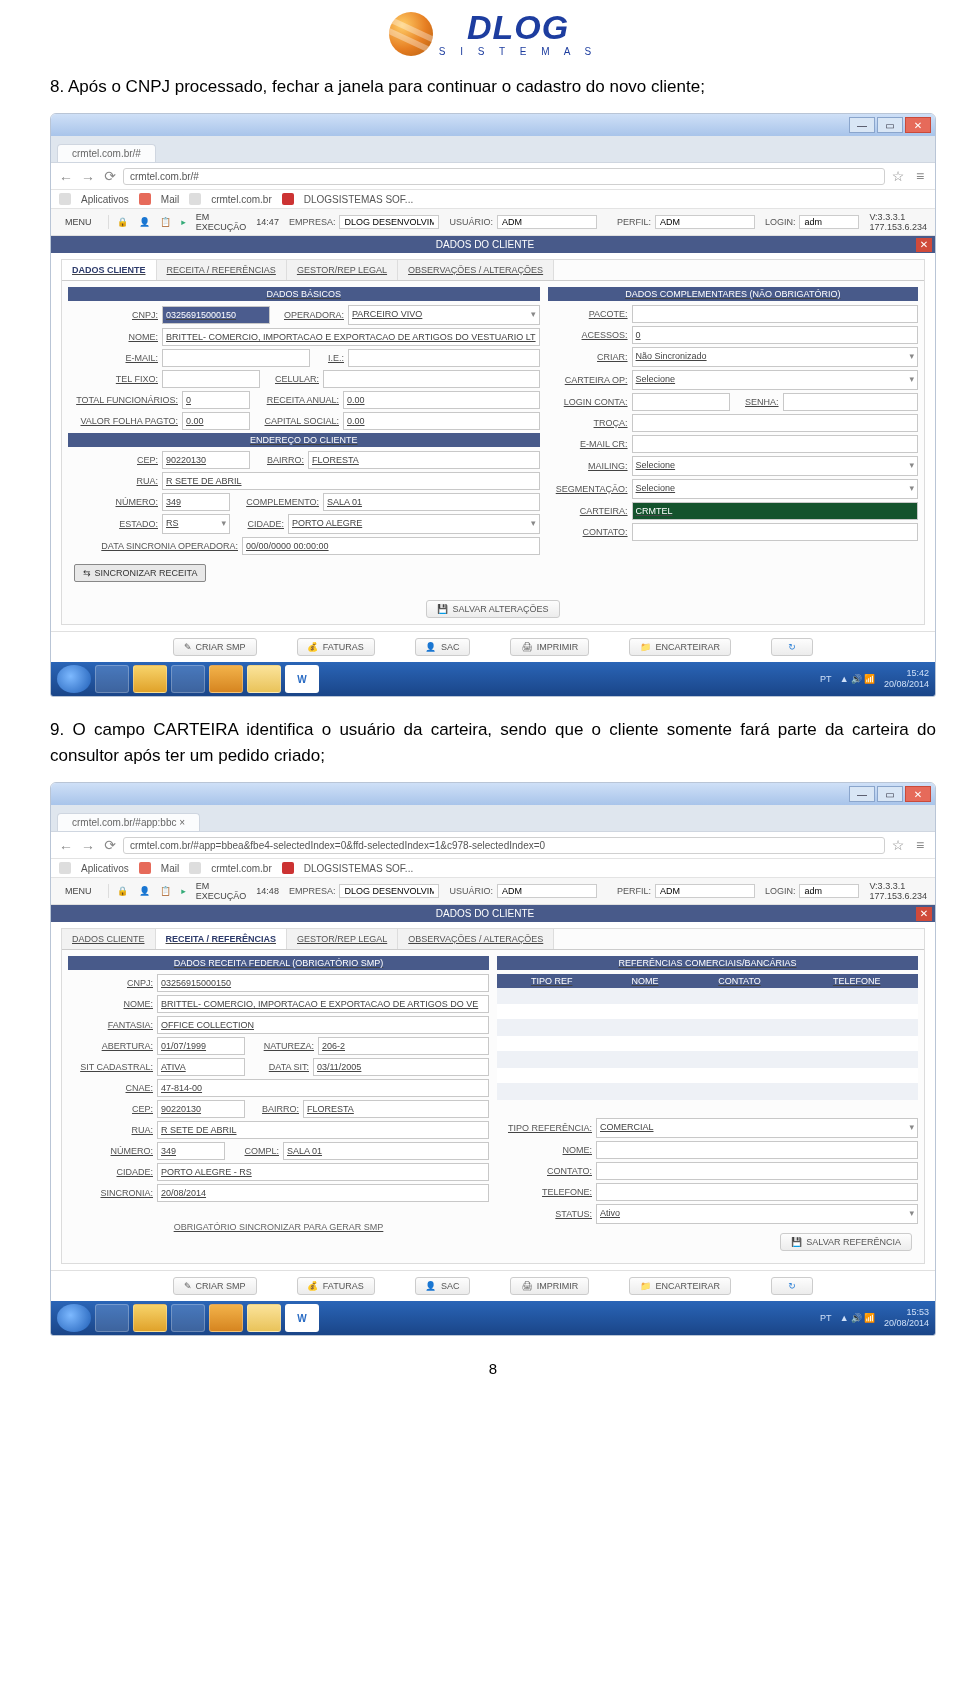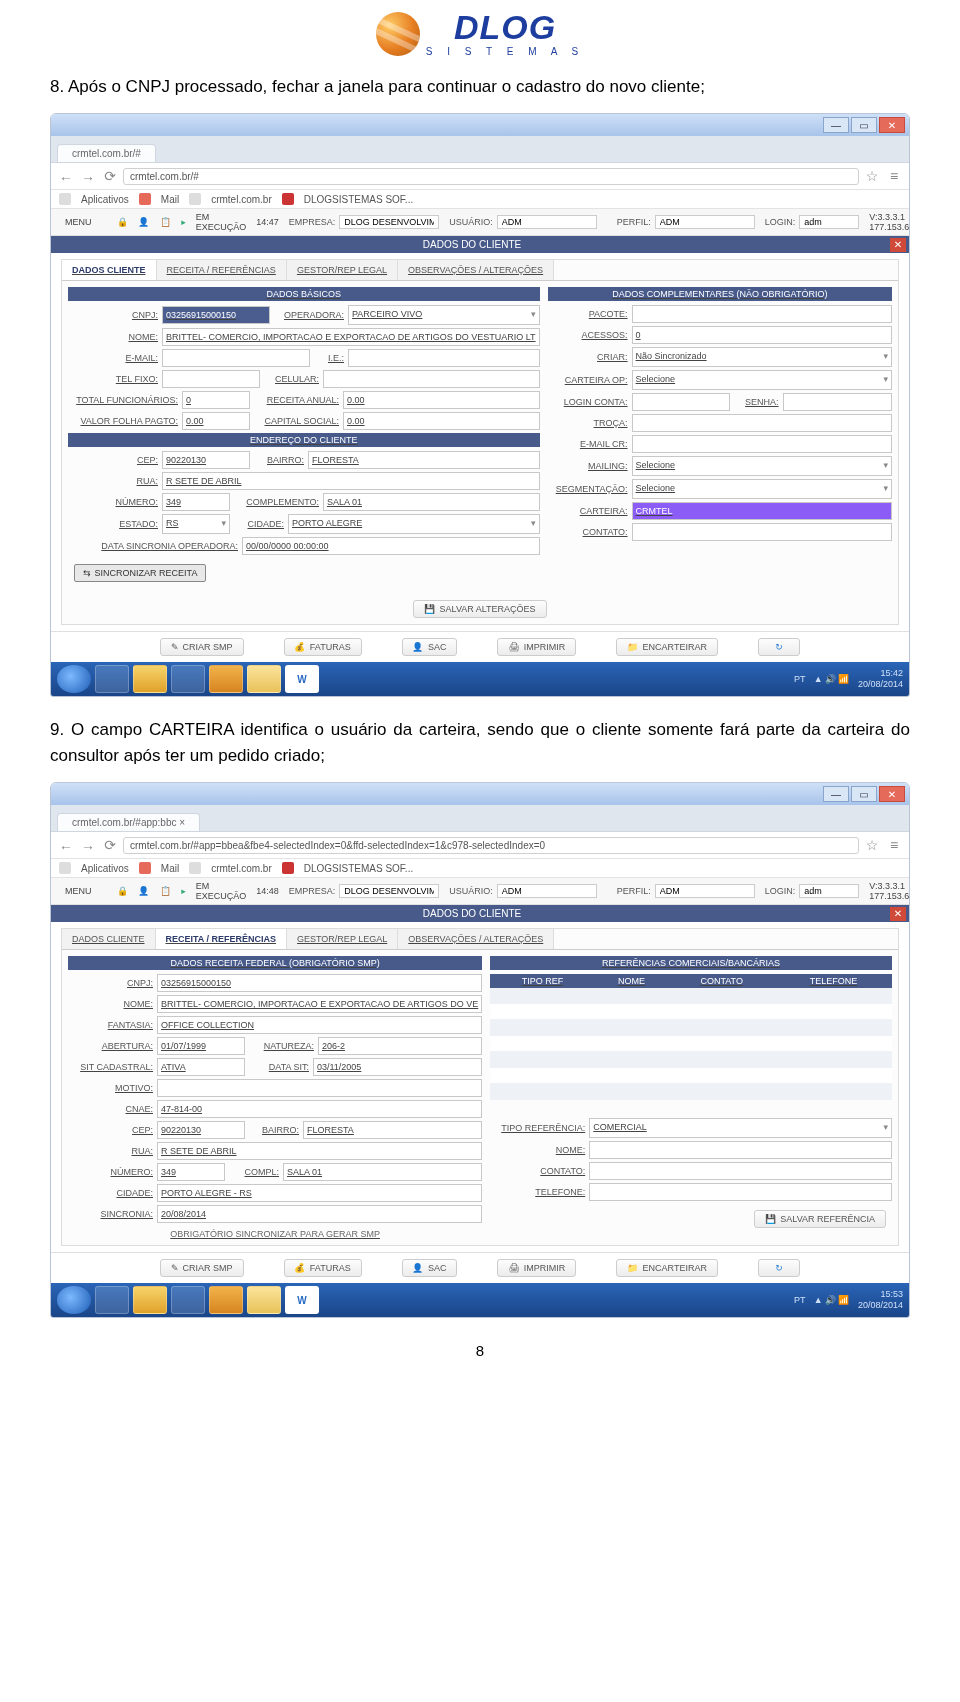--- a/index.html
+++ b/index.html
@@ -3,21 +3,21 @@
 <meta charset="utf-8">
 <style>
   body {
     margin: 0;
     font-family: Arial, sans-serif;
     background: #fff;
     color: #000;
     width: 960px;
   }
   .page {
-    padding: 10px 50px 30px 50px;
+    padding: 10px 24px 30px 50px;
   }
   .logo-wrap {
     text-align: center;
     margin-bottom: 10px;
   }
   .logo {
     display: inline-flex;
     align-items: center;
     gap: 6px;
   }
@@ -560,21 +560,21 @@
             <div class="frow">
                 <span class="flabel" style="width:80px">MAILING:</span>
                 <div class="fselect gray" style="flex:1">Selecione</div>
               </div>
             <div class="frow">
                 <span class="flabel" style="width:80px">SEGMENTAÇÃO:</span>
                 <div class="fselect" style="flex:1">Selecione</div>
               </div>
             <div class="frow">
                 <span class="flabel" style="width:80px">CARTEIRA:</span>
-                <div class="finput" style="background:#8b5cf6;color:#fff">CRMTEL</div>
+                <div class="finput" style="background:#14532d;color:#fff">CRMTEL</div>
               </div>
             <div class="frow">
                 <span class="flabel" style="width:80px">CONTATO:</span>
                 <div class="finput"></div>
               </div>
           </div>
         </div>
         <div class="btn-bar">
           <div class="btn">
               <span>💾</span>
@@ -717,24 +717,20 @@
                 <span class="flabel" style="width:65px">NATUREZA:</span>
                 <div class="finput">206-2</div>
               </div>
             <div class="frow">
                 <span class="flabel" style="width:85px">SIT CADASTRAL:</span>
                 <div class="finput" style="flex:0 0 80px">ATIVA</div>
                 <span class="flabel" style="width:60px">DATA SIT:</span>
                 <div class="finput">03/11/2005</div>
               </div>
             <div class="frow">
-                <span class="flabel" style="width:85px">MOTIVO:</span>
-                <div class="finput"></div>
-              </div>
-            <div class="frow">
                 <span class="flabel" style="width:85px">CNAE:</span>
                 <div class="finput">47-814-00</div>
               </div>
             <div class="frow">
                 <span class="flabel" style="width:85px">CEP:</span>
                 <div class="finput" style="flex:0 0 80px">90220130</div>
                 <span class="flabel" style="width:50px">BAIRRO:</span>
                 <div class="finput">FLORESTA</div>
               </div>
             <div class="frow">
@@ -748,21 +744,21 @@
                 <div class="finput">SALA 01</div>
               </div>
             <div class="frow">
                 <span class="flabel" style="width:85px">CIDADE:</span>
                 <div class="finput">PORTO ALEGRE - RS</div>
               </div>
             <div class="frow">
                 <span class="flabel" style="width:85px">SINCRONIA:</span>
                 <div class="finput">20/08/2014</div>
               </div>
-            <div style="text-align:center;font-size:9px;color:#666;margin-top:6px">OBRIGATÓRIO SINCRONIZAR PARA GERAR SMP</div>
+            <div style="text-align:center;font-size:9px;color:#666;margin-top:20px">OBRIGATÓRIO SINCRONIZAR PARA GERAR SMP</div>
           </div>
           <div class="col">
             <div class="sect-hdr">REFERÊNCIAS COMERCIAIS/BANCÁRIAS</div>
             <table class="tbl">
               <tbody>
                   <tr>
                 <th>TIPO REF</th>
                 <th>NOME</th>
                 <th>CONTATO</th>
                 <th>TELEFONE</th>
@@ -820,20 +816,24 @@
                 <span class="flabel" style="width:95px">NOME:</span>
                 <div class="finput"></div>
               </div>
             <div class="frow">
                 <span class="flabel" style="width:95px">CONTATO:</span>
                 <div class="finput"></div>
               </div>
             <div class="frow">
                 <span class="flabel" style="width:95px">TELEFONE:</span>
                 <div class="finput"></div>
+              </div>
+            <div class="frow">
+                <span class="flabel" style="width:95px">STATUS:</span>
+                <div class="fselect" style="flex:1">Ativo</div>
               </div>
             <div style="text-align:right;padding:6px">
               <div class="btn">
                   <span>💾</span>
                   <span>SALVAR REFERÊNCIA</span>
                 </div>
             </div>
           </div>
         </div>
       </div>

